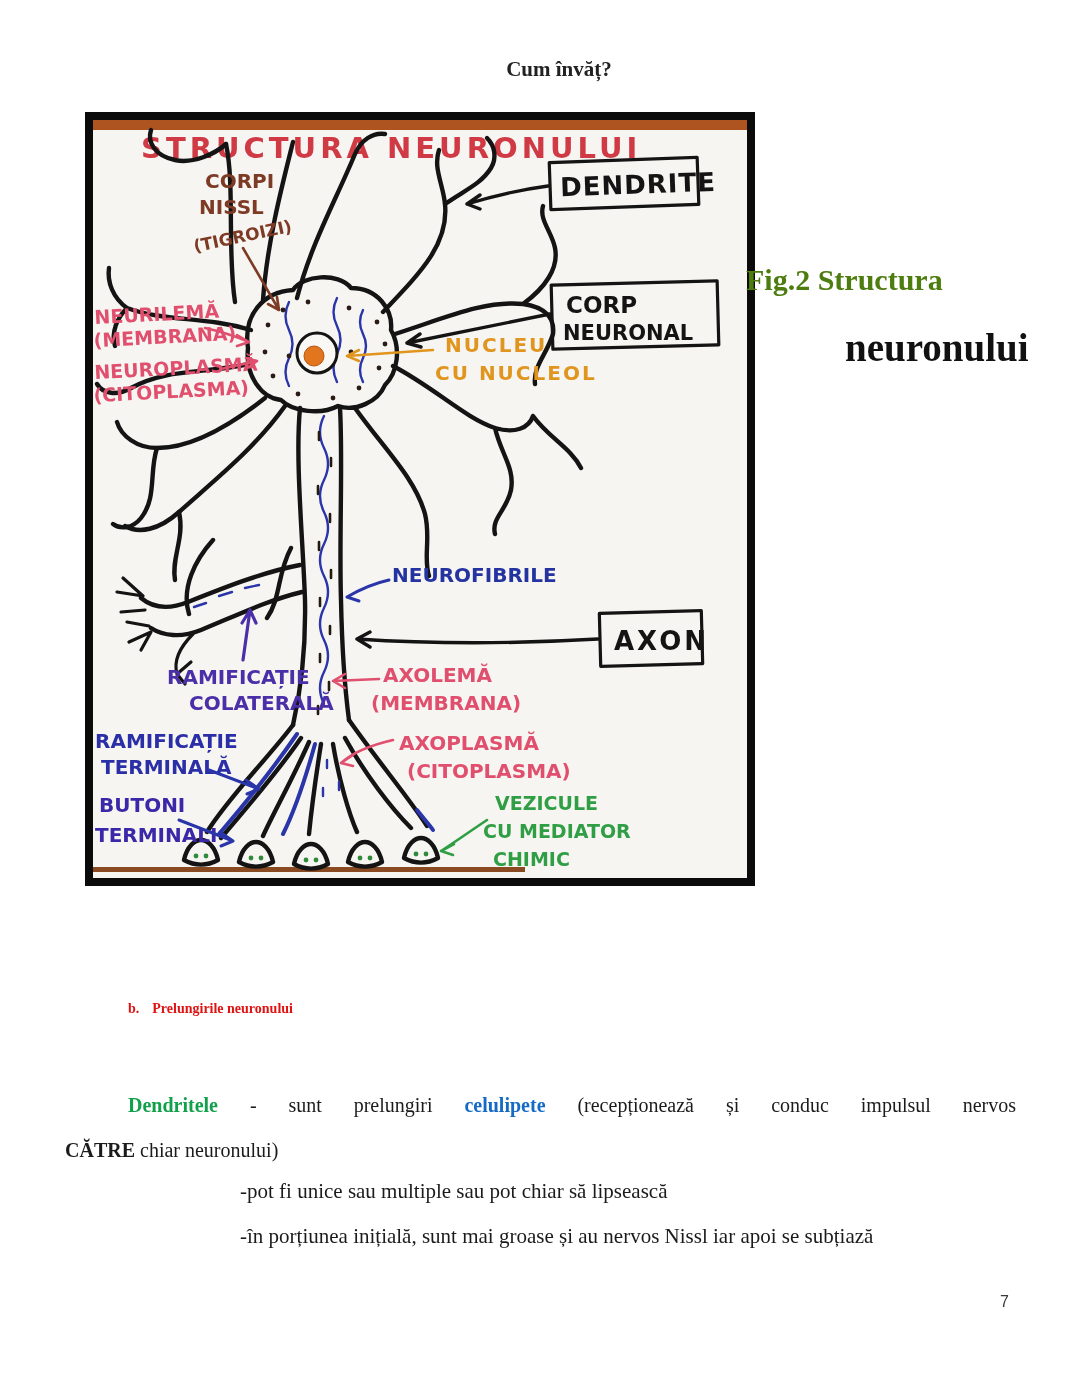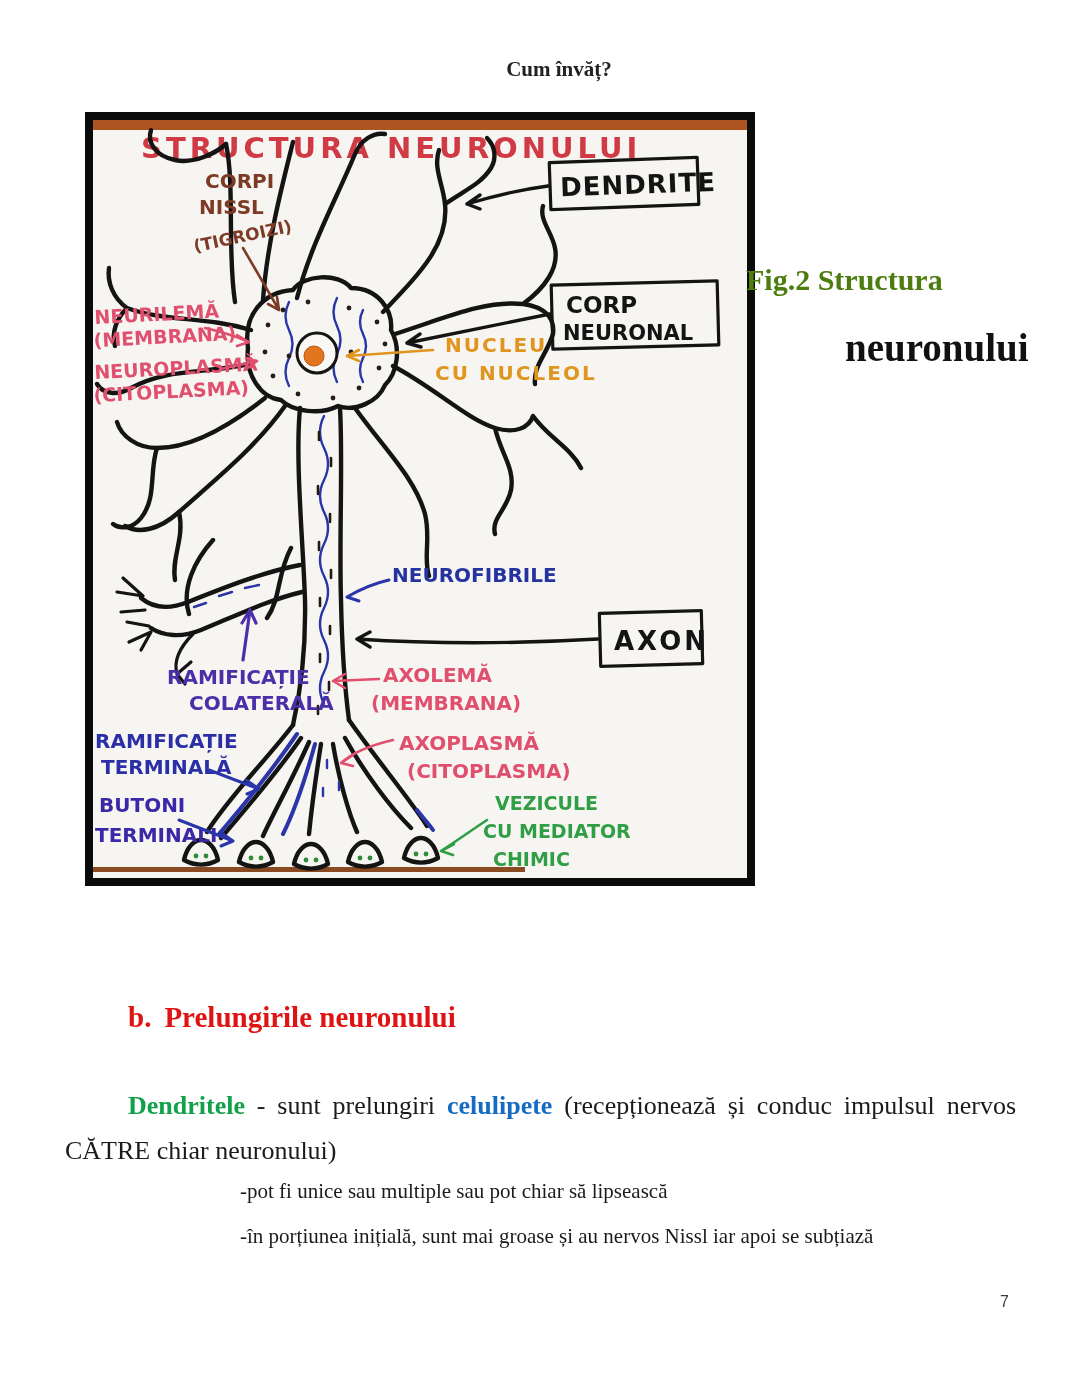--- a/index.html
+++ b/index.html
@@ -6,28 +6,28 @@
   body{width:1080px;height:1397px;background:#ffffff;position:relative;
        font-family:"Liberation Serif", serif;color:#1b1b1b;overflow:hidden;}
   .page{position:absolute;inset:0;}
   .header{position:absolute;top:57px;left:0;width:1080px;text-align:center;
           font-size:21px;font-weight:bold;color:#222;padding-left:19px;}
   .figure-frame{position:absolute;left:85px;top:112px;width:654px;height:758px;
           border:8px solid #0b0b0b;background:#f7f5f1;}
   .figure-frame svg{display:block;width:654px;height:758px;}
   .caption-1{position:absolute;left:746px;top:252px;font-size:30px;font-weight:bold;color:#4d7c0f;margin-top:11px;}
   .caption-2{position:absolute;left:845px;top:308px;font-size:39px;font-weight:bold;color:#111;margin-top:17px;}
-  .section-heading{position:absolute;left:128px;top:1001px;font-size:29px;
+  .section-heading{position:absolute;left:128px;top:1001px;font-size:14px;
           font-weight:bold;color:#e01212;}
   .section-heading .marker{margin-right:13px;}
-  .para{position:absolute;left:65px;top:1083px;width:951px;font-size:26px;line-height:45px;}
+  .para{position:absolute;left:65px;top:1083px;width:951px;font-size:20px;line-height:45px;}
   .para-line1{text-align:justify;text-align-last:justify;text-indent:63px;white-space:nowrap;}
   .green{color:#12a14b;font-weight:bold;}
   .blue{color:#156bc4;font-weight:bold;}
-  .bold{font-weight:normal;}
+  .bold{font-weight:bold;}
   .bullets{position:absolute;left:240px;top:1169px;font-size:21px;line-height:45px;}
   .page-number{position:absolute;left:1000px;top:1293px;font-size:16px;
           font-family:"Liberation Sans", sans-serif;color:#3a3a3a;}
   
   .hand{font-family:"DejaVu Sans", sans-serif;font-weight:bold;}
   .ink{stroke:#141414;stroke-width:4.4;fill:none;stroke-linecap:round;stroke-linejoin:round;}
   .ink3{stroke:#141414;stroke-width:3.2;fill:none;stroke-linecap:round;stroke-linejoin:round;}
   .blueink{stroke:#2a35aa;stroke-width:2.4;fill:none;stroke-linecap:round;}
   .blueink-th{stroke:#2a35aa;stroke-width:4;fill:none;stroke-linecap:round;}
   .arrow-pink{stroke:#e0506e;stroke-width:2.6;fill:none;stroke-linecap:round;}

